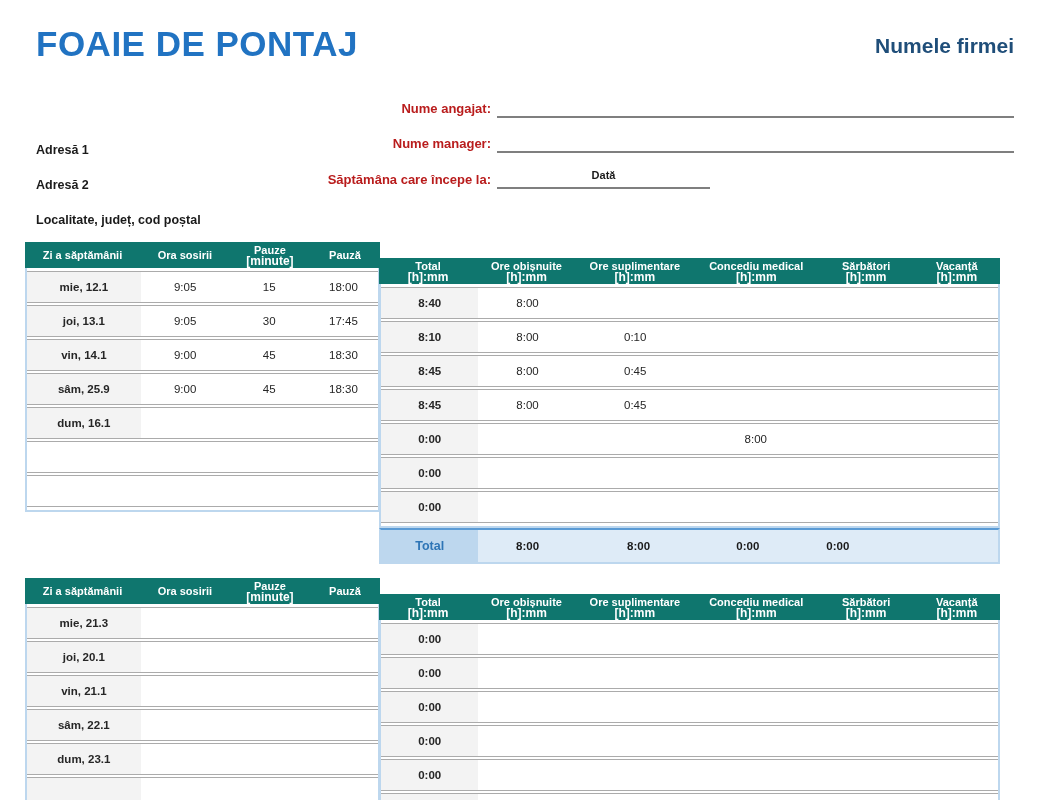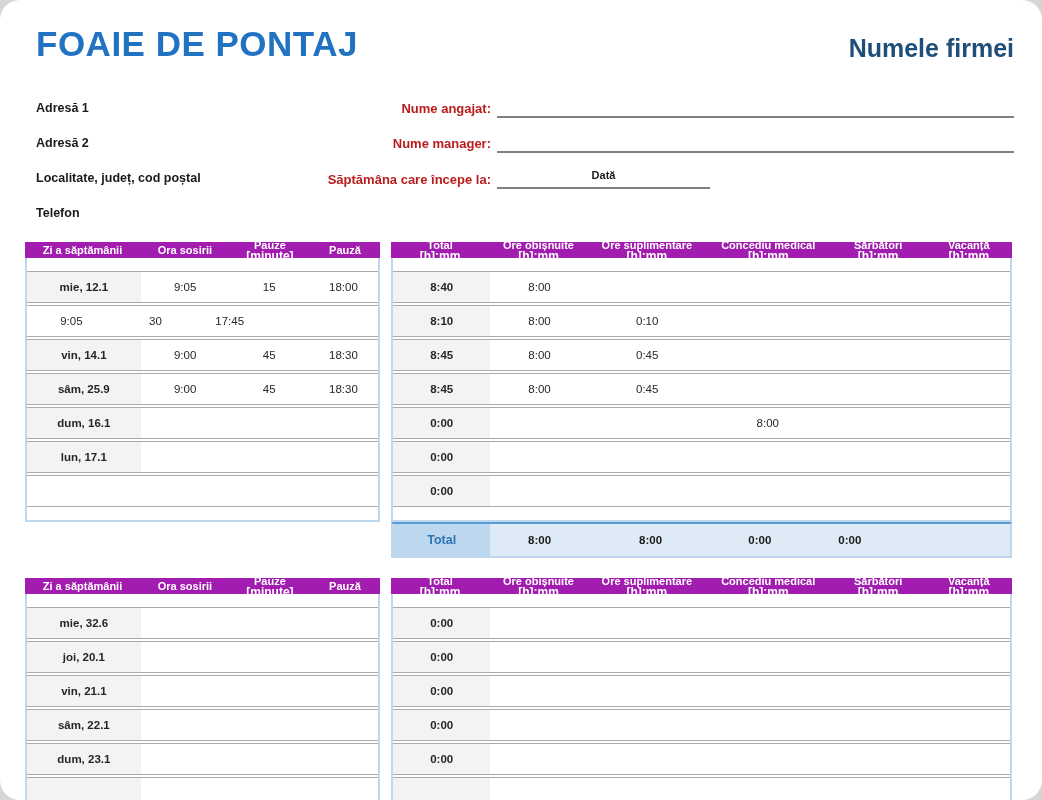--- a/index.html
+++ b/index.html
@@ -3,46 +3,46 @@
 <meta charset="utf-8">
 <style>
   html,body{margin:0;padding:0;}
   body{
     width:1042px;height:800px;overflow:hidden;
     background:#d6d6d6;
     font-family:"Liberation Sans", sans-serif;
   }
   .page{
     position:absolute;left:0;top:0;width:1042px;height:800px;
-    background:#ffffff;border-radius:20px;overflow:hidden;
+    background:#ffffff;border-radius:0;overflow:hidden;
   }
   
   .title{
     position:absolute;left:36px;top:24px;
     font-size:35px;font-weight:bold;color:#2173c2;letter-spacing:.5px;
   }
   .company{
     position:absolute;right:28px;top:34px;
-    font-size:25px;font-weight:bold;color:#1F4E79;
+    font-size:21px;font-weight:bold;color:#1F4E79;
   }
   
-  .lbl{position:absolute;font-size:12.5px;font-weight:bold;color:#1a1a1a;}
+  .lbl{position:absolute;font-size:12.5px;font-weight:bold;color:#1a1a1a;margin-top:42px;}
   .flabel{position:absolute;left:240px;width:251px;text-align:right;font-size:13px;font-weight:bold;color:#b91c1c;}
   .fline{position:absolute;border-bottom:2px solid #7F7F7F;height:17px;}
   .dateword{position:absolute;left:497px;width:213px;text-align:center;font-size:11px;font-weight:bold;color:#1a1a1a;top:169px;}
   
   .tbl{position:absolute;}
   .tL{left:25px;width:355px;}
-  .tR{left:391px;width:621px;}
+  .tR{left:379px;width:621px;margin-top:16px;}
   .sec1{top:242px;}
   .sec2{top:578px;}
-  .thead{display:flex;background:#a21caf;height:16px;}
+  .thead{display:flex;background:#0f766e;height:26px;}
   .thead .c{display:flex;flex-direction:column;justify-content:center;align-items:center;color:#ffffff;font-weight:bold;font-size:11px;line-height:12px;text-align:center;}
   .thead .sub{font-size:12px;line-height:9px;margin-top:1px;font-weight:bold;}
-  .tbody{border-left:2px solid #BDD7EE;border-right:2px solid #BDD7EE;border-bottom:2px solid #BDD7EE;padding:11px 0;}
+  .tbody{border-left:2px solid #BDD7EE;border-right:2px solid #BDD7EE;border-bottom:2px solid #BDD7EE;padding:1px 0;}
   .trow{display:flex;height:30px;margin:2px 0;background:#ffffff;border-top:1px solid #ABABAB;border-bottom:1px solid #ABABAB;}
   .trow .c{display:flex;align-items:center;justify-content:center;font-size:11.5px;color:#262626;}
   .trow .c0{background:#F3F3F3;font-weight:bold;}
   .total-row{display:flex;height:32px;background:#DEEBF7;border-top:2px solid #5B9BD5;}
   .total-row .c{display:flex;align-items:center;justify-content:center;font-size:11.5px;font-weight:bold;color:#1a1a1a;}
   .total-row .c0{background:#BDD7EE;color:#2E75B6;font-size:12.5px;}
   
   .tL .c0{width:32.4%}.tL .c1{width:25.3%}.tL .c2{width:22.6%}.tL .c3{width:19.7%}
   .tR .c0{width:15.8%}.tR .c1{width:15.9%}.tR .c2{width:19%}.tR .c3{width:20.1%}.tR .c4{width:15.3%}.tR .c5{width:13.9%}
 </style>
@@ -87,20 +87,21 @@
         </div>
     </div>
     <div class="tbody">
         <div class="trow">
           <div class="c c0">mie, 12.1</div>
           <div class="c c1">9:05</div>
           <div class="c c2">15</div>
           <div class="c c3">18:00</div>
         </div>
         <div class="trow">
+          <div class="c c0">joi, 13.1</div>
           <div class="c c1">9:05</div>
           <div class="c c2">30</div>
           <div class="c c3">17:45</div>
         </div>
         <div class="trow">
           <div class="c c0">vin, 14.1</div>
           <div class="c c1">9:00</div>
           <div class="c c2">45</div>
           <div class="c c3">18:30</div>
         </div>
@@ -110,21 +111,20 @@
           <div class="c c2">45</div>
           <div class="c c3">18:30</div>
         </div>
         <div class="trow">
           <div class="c c0">dum, 16.1</div>
           <div class="c c1"></div>
           <div class="c c2"></div>
           <div class="c c3"></div>
         </div>
         <div class="trow">
-          <div class="c c0">lun, 17.1</div>
           <div class="c c1"></div>
           <div class="c c2"></div>
           <div class="c c3"></div>
         </div>
         <div class="trow">
           <div class="c c1"></div>
           <div class="c c2"></div>
           <div class="c c3"></div>
         </div>
       </div>
@@ -237,21 +237,21 @@
           <span>Pauze</span>
           <span class="sub">[minute]</span>
         </div>
       <div class="c c3">
           <span>Pauză</span>
           <span class="sub"></span>
         </div>
     </div>
     <div class="tbody">
         <div class="trow">
-          <div class="c c0">mie, 32.6</div>
+          <div class="c c0">mie, 21.3</div>
           <div class="c c1"></div>
           <div class="c c2"></div>
           <div class="c c3"></div>
         </div>
         <div class="trow">
           <div class="c c0">joi, 20.1</div>
           <div class="c c1"></div>
           <div class="c c2"></div>
           <div class="c c3"></div>
         </div>

